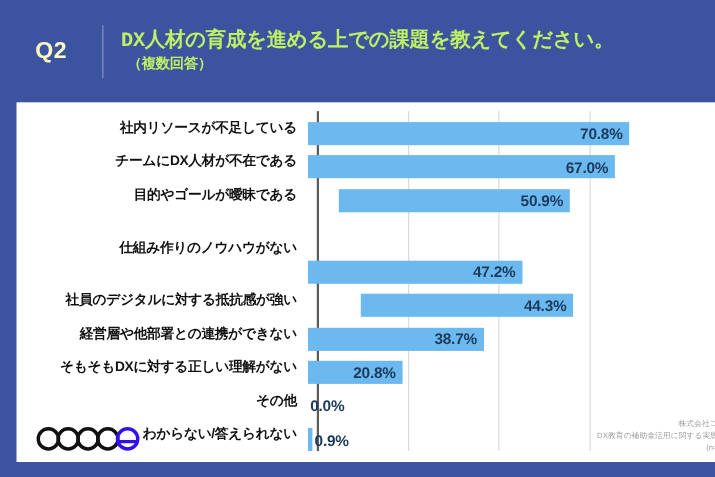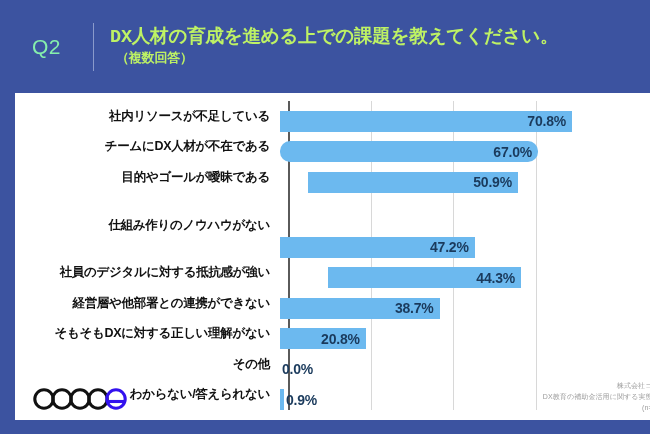--- a/index.html
+++ b/index.html
@@ -28,23 +28,23 @@
     top: 0;
     width: 650px;
     height: 93px;
     display: flex;
     align-items: center;
   }
   .q-badge {
     width: 93px;
     flex: 0 0 93px;
     text-align: center;
-    color: #86efac;
+    color: #fef9c3;
     font-size: 21px;
-    font-weight: normal;
+    font-weight: bold;
     letter-spacing: 0.5px;
   }
   .q-divider {
     width: 1px;
     height: 48px;
     background: #8a9acb;
     flex: 0 0 1px;
     margin-right: 16px;
   }
   .q-title {
@@ -207,21 +207,21 @@
             <div class="row-label">社内リソースが不足している</div>
             <div class="bar-zone">
               <div class="bar" style="width: 292.05px;">
                 <span class="bar-value">70.8%</span>
               </div>
             </div>
           </div>
           <div class="row">
             <div class="row-label">チームにDX人材が不在である</div>
             <div class="bar-zone">
-              <div class="bar" style="width: 258px; border-radius: 10px;">
+              <div class="bar" style="width: 279px;">
                 <span class="bar-value">67.0%</span>
               </div>
             </div>
           </div>
           <div class="row">
             <div class="row-label">目的やゴールが曖昧である</div>
             <div class="bar-zone">
               <div class="bar" style="width: 209.963px; margin-left: 28px;">
                 <span class="bar-value">50.9%</span>
               </div>

